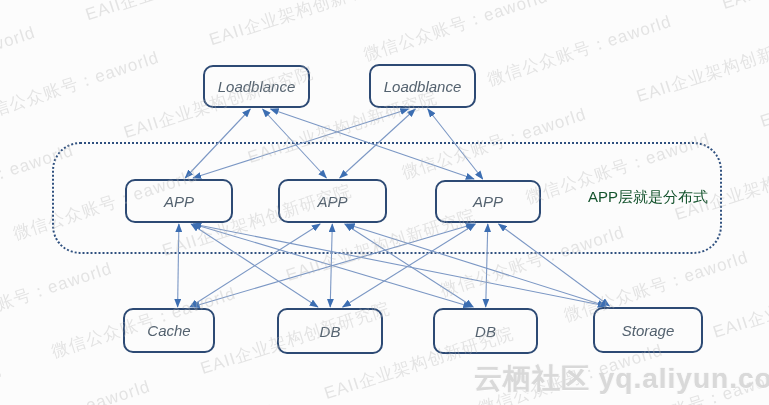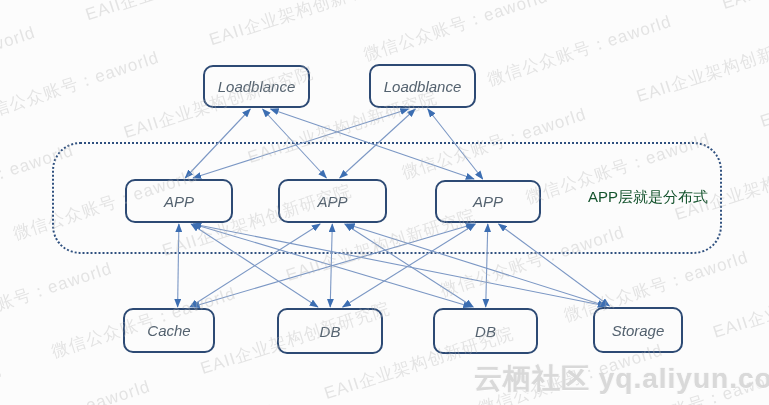--- a/index.html
+++ b/index.html
@@ -79,21 +79,21 @@
     font-style:italic;
   }
   #node-lb1{left:203px;top:65px;width:107px;height:43px;}
   #node-lb2{left:369px;top:64px;width:107px;height:44px;}
   #node-app1{left:125px;top:179px;width:108px;height:44px;}
   #node-app2{left:278px;top:179px;width:109px;height:44px;}
   #node-app3{left:435px;top:180px;width:106px;height:43px;}
   #node-cache{left:123px;top:308px;width:92px;height:45px;}
   #node-db1{left:277px;top:308px;width:106px;height:46px;}
   #node-db2{left:433px;top:308px;width:105px;height:46px;}
-  #node-storage{left:593px;top:307px;width:90px;height:46px;}
+  #node-storage{left:593px;top:307px;width:110px;height:46px;}
 </style>
 </head>
 <body>
 
 <div id="canvas">
 
   <div id="watermarks">
       <div class="wm-row" style="top: 0px; left: -40px;">EAII企业架构创新研究院　　　微信公众账号：eaworld　　　EAII企业架构创新研究院　　　微信公众账号：eaworld　　　EAII企业架构创新研究院　　　微信公众账号：eaworld　　　</div>
       <div class="wm-row" style="top: 62px; left: -150px;">EAII企业架构创新研究院　　　微信公众账号：eaworld　　　EAII企业架构创新研究院　　　微信公众账号：eaworld　　　EAII企业架构创新研究院　　　微信公众账号：eaworld　　　</div>
       <div class="wm-row" style="top: 124px; left: -40px;">EAII企业架构创新研究院　　　微信公众账号：eaworld　　　EAII企业架构创新研究院　　　微信公众账号：eaworld　　　EAII企业架构创新研究院　　　微信公众账号：eaworld　　　</div>

